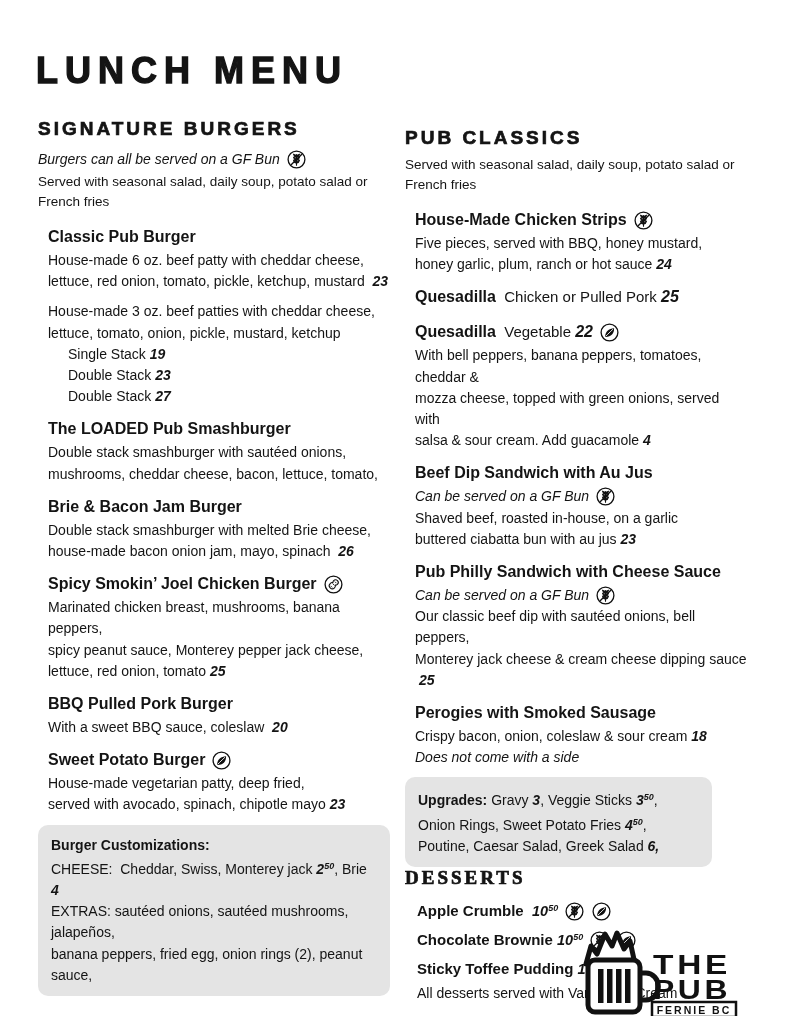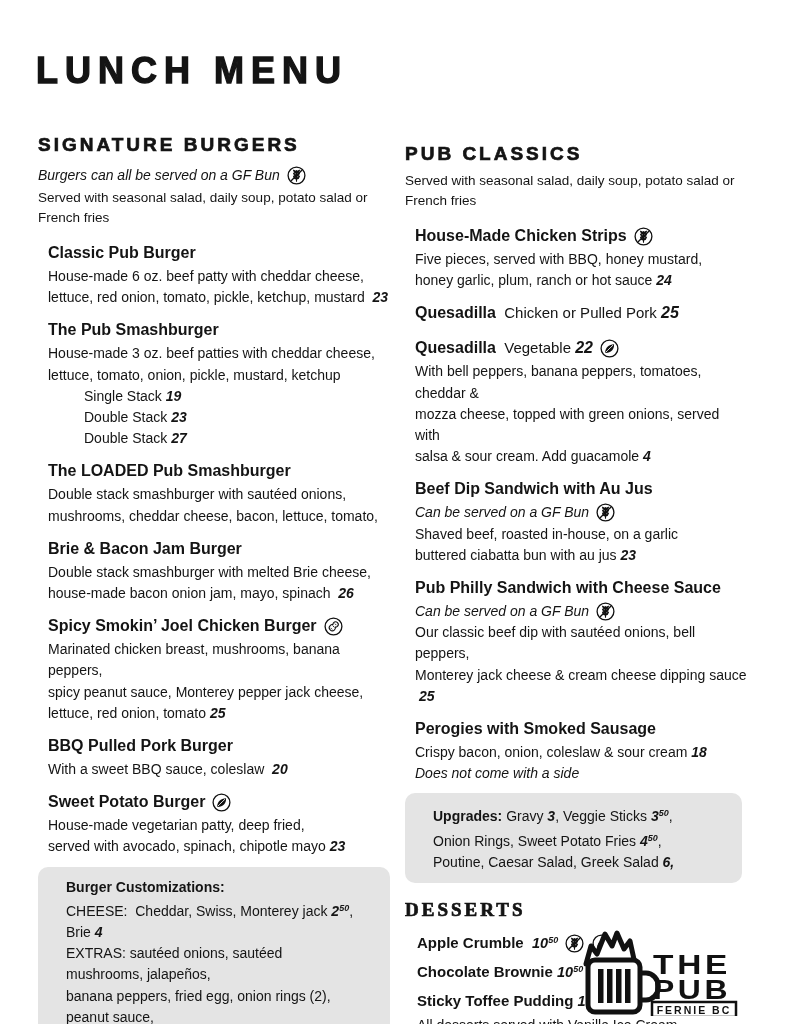--- a/index.html
+++ b/index.html
@@ -3,39 +3,39 @@
 <meta charset="utf-8">
 <style>
   html,body{margin:0;padding:0;background:#fff;}
   .page{position:relative;width:790px;height:1024px;background:#fff;overflow:hidden;
         font-family:"Liberation Sans",sans-serif;color:#141414;}
   .title{position:absolute;left:36px;top:50px;margin:0;font-size:36px;font-weight:bold;
          letter-spacing:7px;-webkit-text-stroke:1.3px #141414;}
   .col{position:absolute;}
   .col-left{left:38px;top:118px;width:352px;}
   .col-right{left:405px;top:127px;width:342px;}
-  h2.sec{font-size:19px;font-weight:bold;letter-spacing:3px;margin:16px 0 6px;
+  h2.sec{font-size:19px;font-weight:bold;letter-spacing:3px;margin:0 0 6px;
          -webkit-text-stroke:0.7px #141414;}
   .note{font-size:13.5px;line-height:20px;}
   .note-i{font-size:14px;font-style:italic;line-height:26px;}
   .items{padding-left:10px;margin-top:12px;}
   .item{margin-bottom:9px;}
   .item-name{font-size:16px;font-weight:bold;margin:0;line-height:26px;}
   .item-desc .line,.graybox .line{font-size:14px;line-height:21.2px;}
   .nm-reg{font-weight:normal;font-size:15px;}
   .p{font-weight:bold;font-style:italic;}
   .ps{font-weight:bold;font-style:italic;font-size:9px;vertical-align:5px;}
   .b{font-weight:bold;}
   .i{font-style:italic;}
-  .ind{margin-left:36px;text-align:right;}
+  .ind{margin-left:20px;text-align:right;}
   .gap{margin-left:14px;}
   .gap-sm{margin-left:8px;}
   .icon{display:inline-block;vertical-align:-6px;margin-left:6px;}
   .icon svg{display:block;}
-  .graybox{background:#e4e4e4;border-radius:10px;padding:10px 28px;margin-top:4px;}
+  .graybox{background:#e4e4e4;border-radius:10px;padding:10px 13px;margin-top:4px;}
   .graybox.upgrades{width:281px;margin-top:6px;}
   .desserts-head{margin-top:18px;font-family:Liberation Serif, serif;}
   .dessert-lines{padding-left:12px;margin-top:4px;}
   .dessert-line{font-size:14.5px;line-height:26px;}
   .dnm{font-weight:bold;font-size:15px;}
   .desserts-note{padding-left:12px;font-size:14px;line-height:22px;}
   .logo{position:absolute;left:560px;top:920px;}
   .logo-svg text{font-family:"Liberation Sans",sans-serif;fill:#111;}
 </style>
 </head>
@@ -66,21 +66,20 @@
 
     <div class="items">
       <div class="item">
         <h3 class="item-name"><span class="nm">Classic Pub Burger</span></h3>
         <div class="item-desc">
             <div class="line"><span>House-made 6 oz. beef patty with cheddar cheese,</span></div>
             <div class="line"><span>lettuce, red onion, tomato, pickle, ketchup, mustard &nbsp;</span><span class="p">23</span></div>
           </div>
       </div>
       <div class="item">
-        <h3 class="item-name"><span class="nm">The Pub Smashburger</span></h3>
         <div class="item-desc">
             <div class="line"><span>House-made 3 oz. beef patties with cheddar cheese,</span></div>
             <div class="line"><span>lettuce, tomato, onion, pickle, mustard, ketchup</span></div>
             <div class="line"><span class="ind">Single Stack </span><span class="p">19</span></div>
             <div class="line"><span class="ind">Double Stack </span><span class="p">23</span></div>
             <div class="line"><span class="ind">Double Stack </span><span class="p">27</span></div>
           </div>
       </div>
       <div class="item">
         <h3 class="item-name"><span class="nm">The LOADED Pub Smashburger</span></h3>

